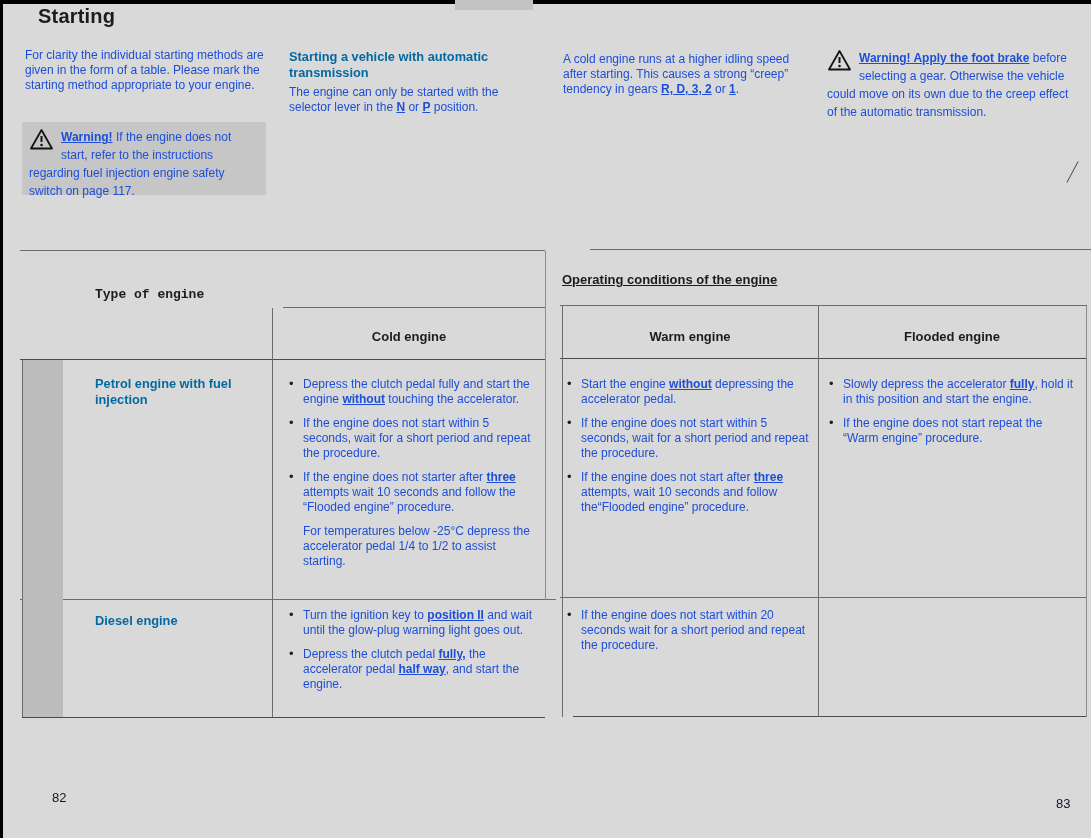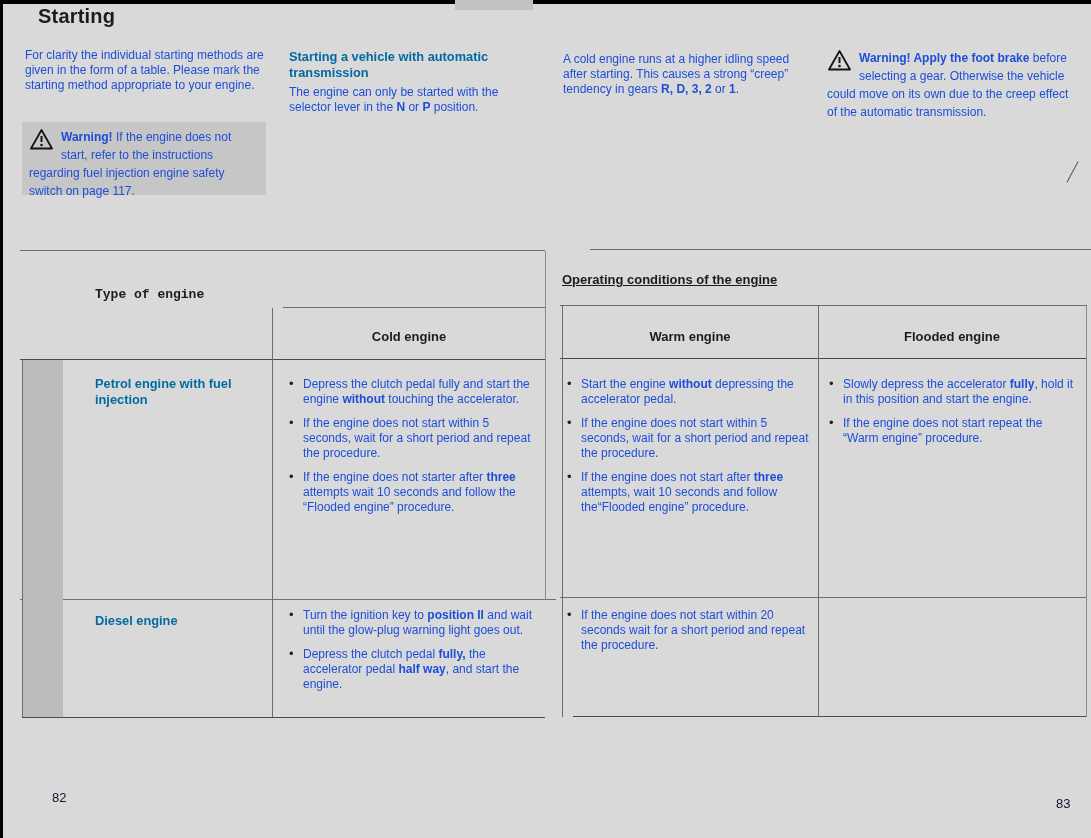--- a/index.html
+++ b/index.html
@@ -3,21 +3,21 @@
 <meta charset="utf-8">
 <style>
   html,body { margin:0; padding:0; }
   body { background:#b9b9b9; font-family:"Liberation Sans", sans-serif; }
   #scan {
     position:relative; width:1091px; height:838px;
     background:#d9d9d9; overflow:hidden; color:#1c1c1c;
   }
   .abs { position:absolute; }
   .txt { font-size:12px; line-height:15px; color:#1d4ed8; }
-  .b { font-weight:700; }
+  .b { font-weight:700;text-decoration:underline; }
   .h  { font-weight:700; color:#0369a1; }
   .title { font-size:20px; font-weight:700; letter-spacing:0.2px; }
   .colhead { font-size:13px; font-weight:700; }
   .ln  { position:absolute; background:#6d6d6d; height:1px; }
   .lnd { position:absolute; background:#4a4a4a; height:1px; }
   .lnv { position:absolute; background:#6d6d6d; width:1px; }
   .graybox { background:#c6c6c6; }
   .strip { background:#bcbcbc; }
   .li { position:relative; padding-left:15px; margin-bottom:9px; }
   .li::before { content:"\2022"; position:absolute; left:1px; top:-1px; font-size:13px; color:#222; }
@@ -102,20 +102,21 @@
   <div class="abs colhead" style="left:280px; top:329px; width:258px; text-align:center;">Cold engine</div>
   <div class="abs colhead" style="left:566px; top:329px; width:248px; text-align:center;">Warm engine</div>
   <div class="abs colhead" style="left:822px; top:329px; width:260px; text-align:center;">Flooded engine</div>
 
   <div class="abs h" style="left:95px; top:376px; width:160px; font-size:12.8px; line-height:16px;">Petrol engine with fuel injection</div>
 
   <div class="abs txt" style="left:288px; top:377px; width:250px;">
     <div class="li"><span>Depress the clutch pedal fully and start the engine </span><span class="b">without</span><span> touching the accelerator.</span></div>
     <div class="li"><span>If the engine does not start within 5 seconds, wait for a short period and repeat the procedure.</span></div>
     <div class="li"><span>If the engine does not starter after </span><span class="b">three</span><span> attempts wait 10 seconds and follow the “Flooded engine” procedure.</span></div>
+    <div class="note"><span>For temperatures below -25°C depress the accelerator pedal 1/4 to 1/2 to assist starting.</span></div>
   </div>
 
   <div class="abs txt" style="left:566px; top:377px; width:246px;">
     <div class="li"><span>Start the engine </span><span class="b">without</span><span> depressing the accelerator pedal.</span></div>
     <div class="li"><span>If the engine does not start within 5 seconds, wait for a short period and repeat the procedure.</span></div>
     <div class="li"><span>If the engine does not start after </span><span class="b">three</span><span> attempts, wait 10 seconds and follow the“Flooded engine” procedure.</span></div>
   </div>
 
   <div class="abs txt" style="left:828px; top:377px; width:250px;">
     <div class="li"><span>Slowly depress the accelerator </span><span class="b">fully</span><span>, hold it in this position and start the engine.</span></div>

